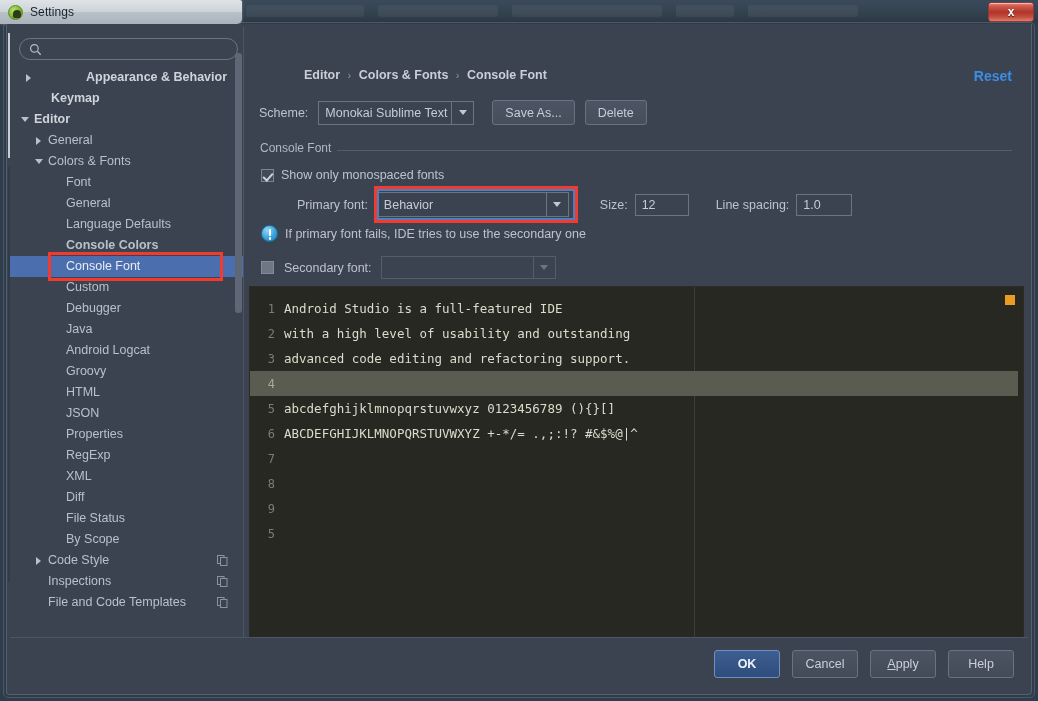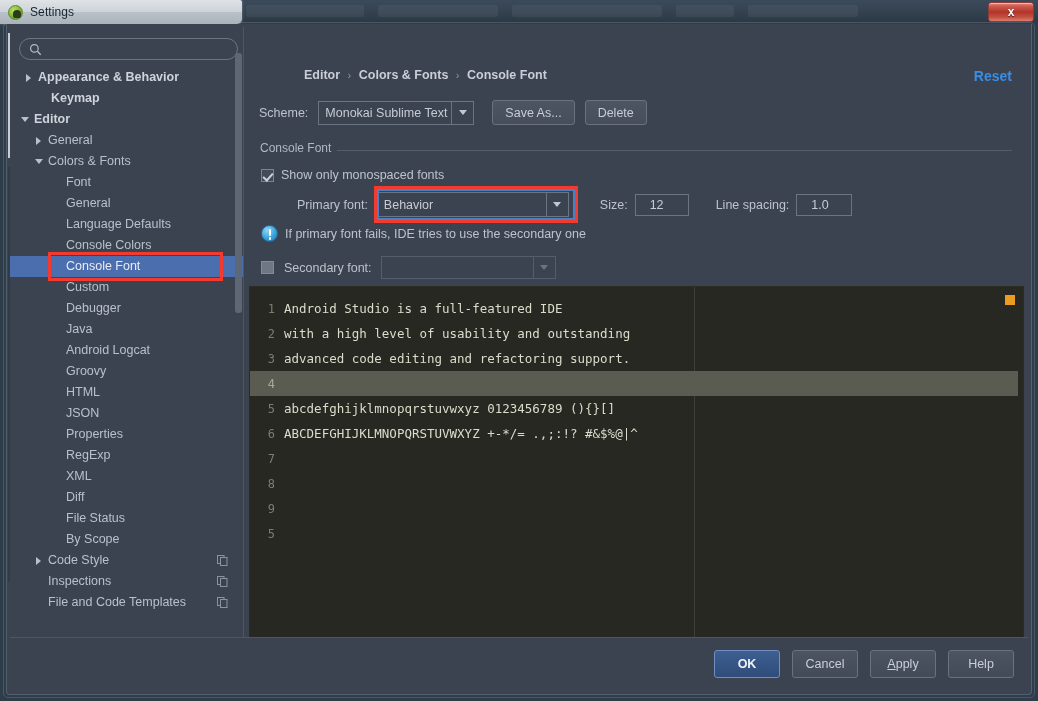--- a/index.html
+++ b/index.html
@@ -258,21 +258,21 @@
     width: 2.5px; height: 6.5px; background: #fff; border-radius: 1px;
   }
   #info-icon::after {
     content: ""; position: absolute; left: 6.5px; top: 11px;
     width: 2.5px; height: 2.5px; background: #fff; border-radius: 50%;
   }
 
   .txtfield {
     height: 22px; border: 1px solid #6b7483; background: #3c4350;
     color: #c6ccd5; font-size: 12.5px;
-    display: flex; align-items: center; padding: 0 14px;
+    display: flex; align-items: center; padding: 0 6px;
   }
 
   
   .annot {
     position: absolute; border: 3px solid #f23a2e;
     pointer-events: none; z-index: 30;
   }
 
   
   .focus-ring {
@@ -382,21 +382,21 @@
     <div id="sidebar">
       <div id="search-wrap">
         <input id="search-input" type="text" placeholder="" style="">
         <svg id="search-icon" viewBox="0 0 14 14">
           <circle cx="5.8" cy="5.8" r="4.1" fill="none" stroke="#b4bbc5" stroke-width="1.3"></circle>
           <line x1="9" y1="9" x2="12.6" y2="12.6" stroke="#b4bbc5" stroke-width="1.5"></line>
         </svg>
       </div>
 
       <div id="tree">
-          <div class="tree-item top" style="">
+          <div class="tree-item top" style=" gap: 48px;">
             <span class="arrow right"></span>
             <span class="lbl">Appearance &amp; Behavior</span>
           </div>
           <div class="tree-item top" style="padding-left: 27px;">
             <span class="arrow"></span>
             <span class="lbl">Keymap</span>
           </div>
           <div class="tree-item top" style="padding-left: 10px;">
             <span class="arrow down"></span>
             <span class="lbl">Editor</span>
@@ -414,21 +414,21 @@
             <span class="lbl">Font</span>
           </div>
           <div class="tree-item" style="padding-left: 42px;">
             <span class="arrow"></span>
             <span class="lbl">General</span>
           </div>
           <div class="tree-item" style="padding-left: 42px;">
             <span class="arrow"></span>
             <span class="lbl">Language Defaults</span>
           </div>
-          <div class="tree-item" style="padding-left: 42px;">
+          <div class="tree-item" style="padding-left: 42px; font-weight: bold;">
             <span class="arrow"></span>
             <span class="lbl">Console Colors</span>
           </div>
           <div class="tree-item selected" style="padding-left: 42px;">
             <span class="arrow"></span>
             <span class="lbl">Console Font</span>
           </div>
           <div class="tree-item" style="padding-left: 42px;">
             <span class="arrow"></span>
             <span class="lbl">Custom</span>

